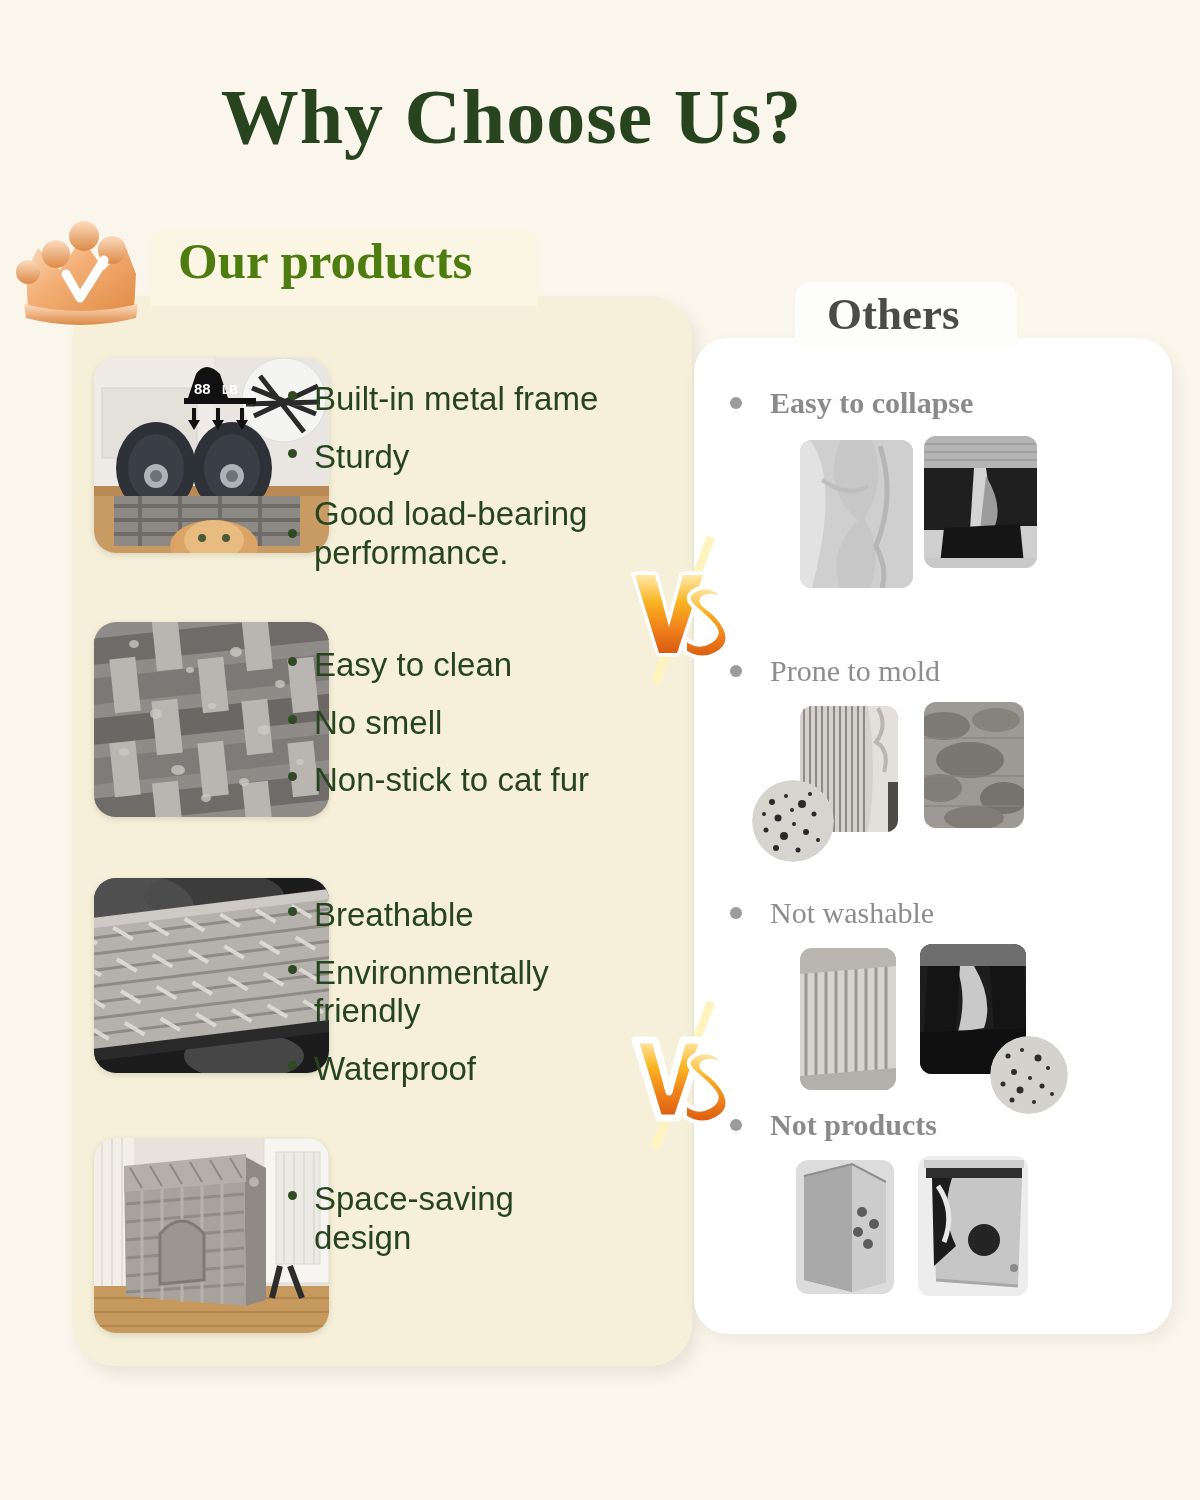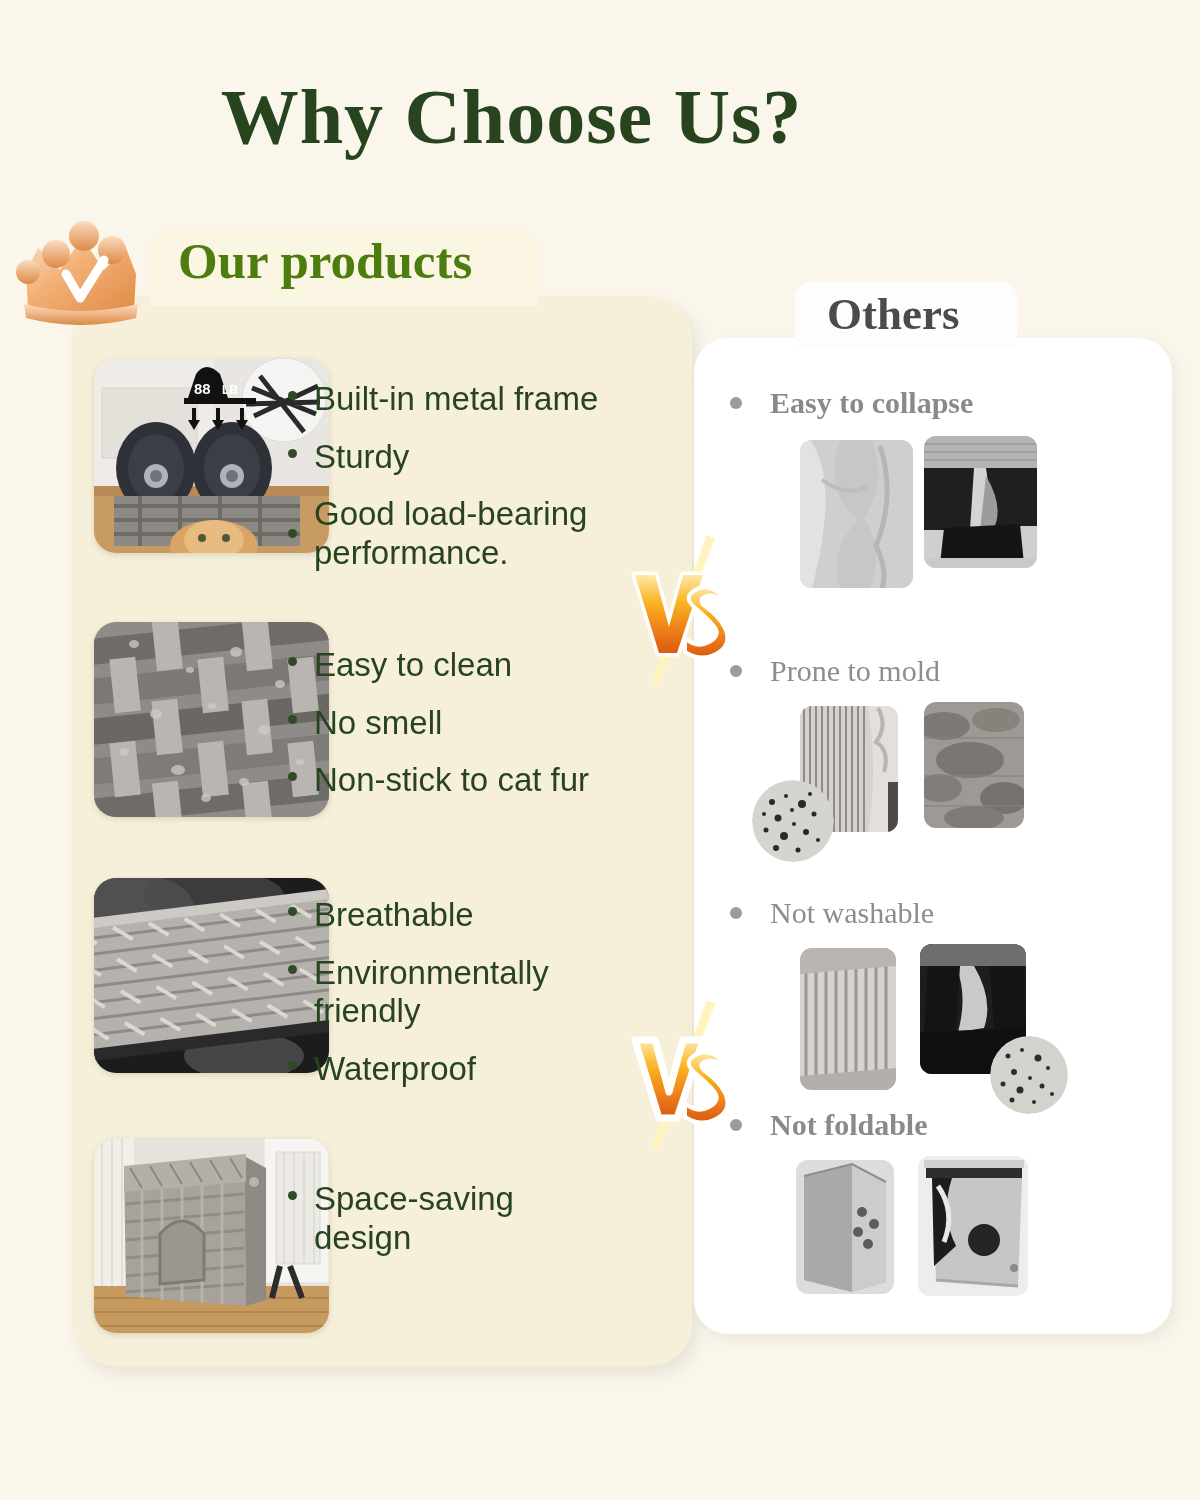--- a/index.html
+++ b/index.html
@@ -460,21 +460,21 @@
             <circle cx="22" cy="64" r="2.5"></circle>
             <circle cx="44" cy="66" r="2"></circle>
         </g>
       </svg>
     </div>
   </div>
 
   <div class="orow" style="top:1108px;">
     <div class="olabel bold">
       <span class="dot"></span>
-      <span>Not foldable</span>
+      <span>Not products</span>
     </div>
     <div class="ophoto" style="left:102px; top:52px; width:98px; height:134px;">
       <svg class="fill" viewBox="0 0 98 134" preserveAspectRatio="none">
         <rect width="98" height="134" fill="#dcdcdc"></rect>
         <path d="M8 16 L56 4 L90 22 L90 122 L56 132 L8 120 Z" fill="#b8b8b8"></path>
         <path d="M56 4 L90 22 L90 122 L56 132 Z" fill="#cccccc"></path>
         <path d="M8 16 L56 4 L56 132 L8 120 Z" fill="#a9a9a9"></path>
         <g fill="#5c5c5c">
           <circle cx="66" cy="52" r="5"></circle>
             <circle cx="78" cy="64" r="5"></circle>

